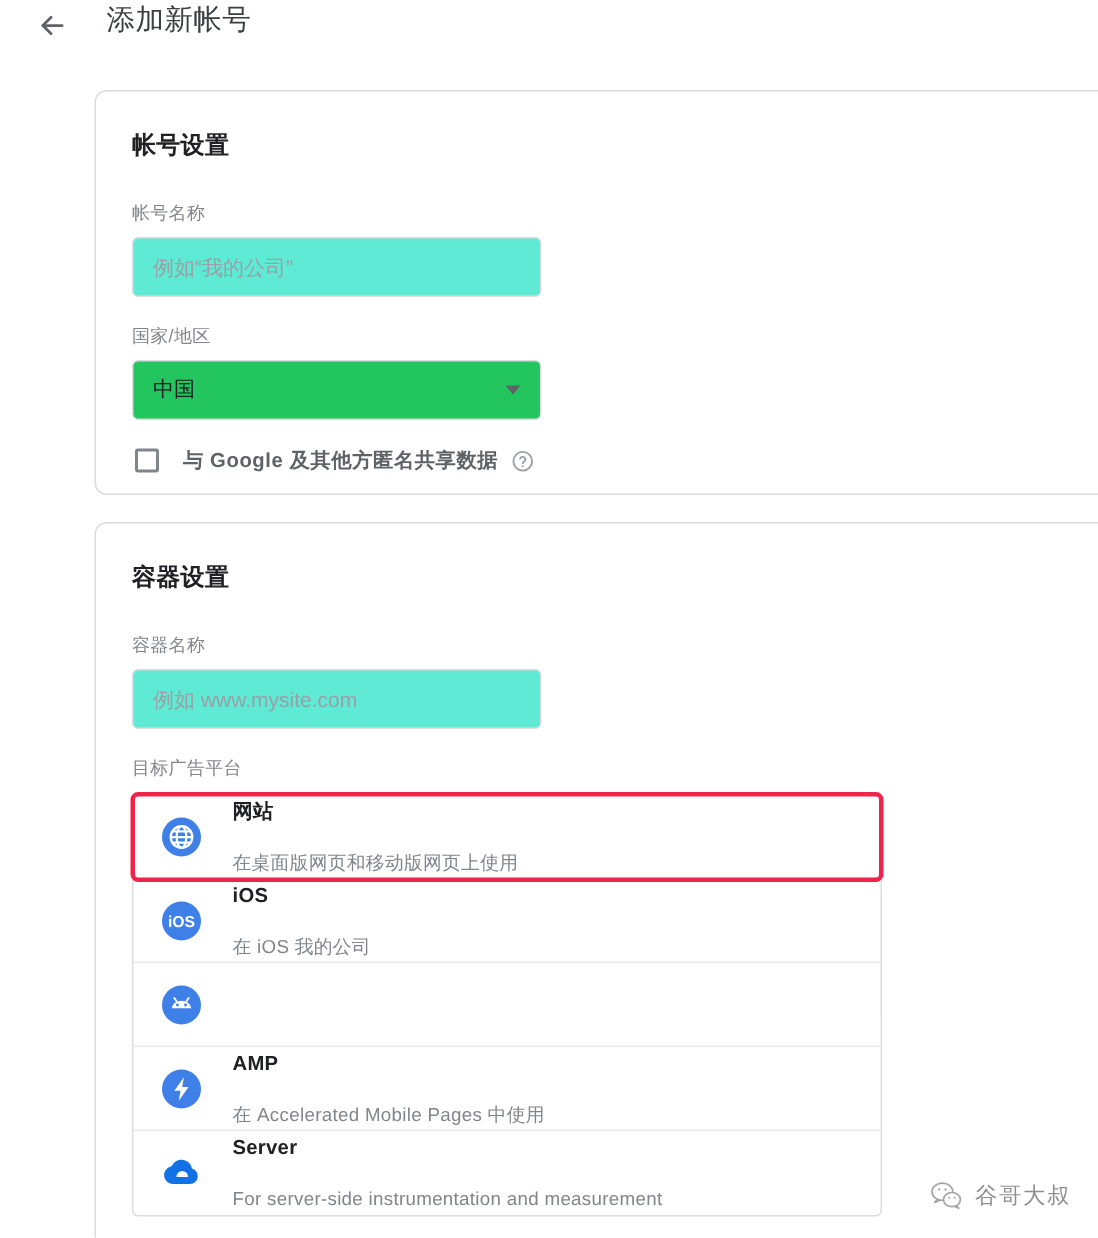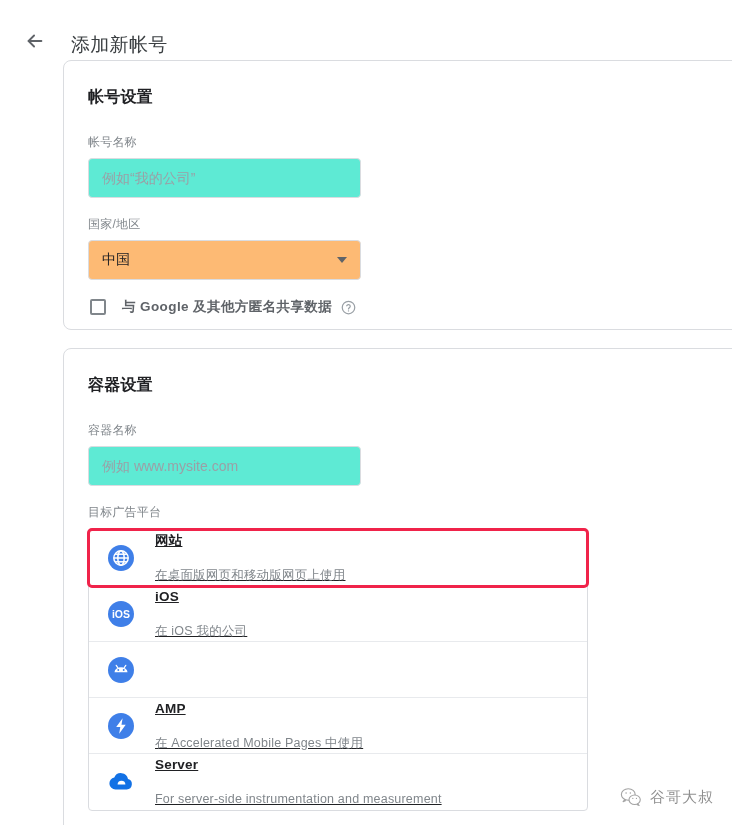--- a/index.html
+++ b/index.html
@@ -12,21 +12,21 @@
     background: #ffffff;
     font-family: "Liberation Sans", "DejaVu Sans", sans-serif;
     color: #202124;
     overflow: hidden;
     position: relative;
   }
 
   
   .header {
     display: flex;
-    align-items: flex-end;
+    align-items: flex-start;
     height: 58px;
     padding-left: 18px;
     box-sizing: border-box;
   }
   .back-btn {
     width: 34px;
     height: 34px;
     display: flex;
     align-items: center;
     justify-content: center;
@@ -99,21 +99,21 @@
     width: 273px;
     height: 40px;
     box-sizing: border-box;
     border: 1px solid #dadce0;
     border-radius: 4px;
     padding: 18px 13px;
     display: flex;
     align-items: center;
     font-size: 14px;
     color: #202124;
-    background: #fdba74;
+    background: #22c55e;
     cursor: pointer;
   }
   .select-arrow {
     position: absolute;
     right: 14px;
     top: 17px;
     width: 0; height: 0;
     border-left: 5px solid transparent;
     border-right: 5px solid transparent;
     border-top: 6px solid #5f6368;
@@ -181,21 +181,21 @@
   }
   .pf-icon {
     width: 28px;
     height: 28px;
     flex: 0 0 auto;
     margin-right: 20px;
     display: flex;
     align-items: center;
     justify-content: center;
   }
-  .pf-text { display: flex; flex-direction: column; justify-content: center; text-decoration: underline; }
+  .pf-text { display: flex; flex-direction: column; justify-content: center; }
   .pf-name {
     font-size: 13.5px;
     font-weight: bold;
     color: #202124;
     line-height: 17px;
     letter-spacing: .2px;
   }
   .pf-desc {
     font-size: 12.5px;
     color: #80868b;

